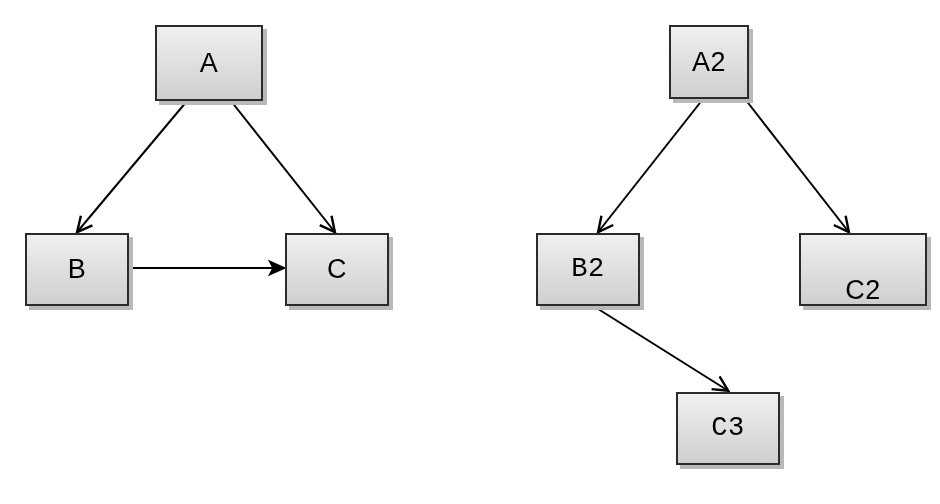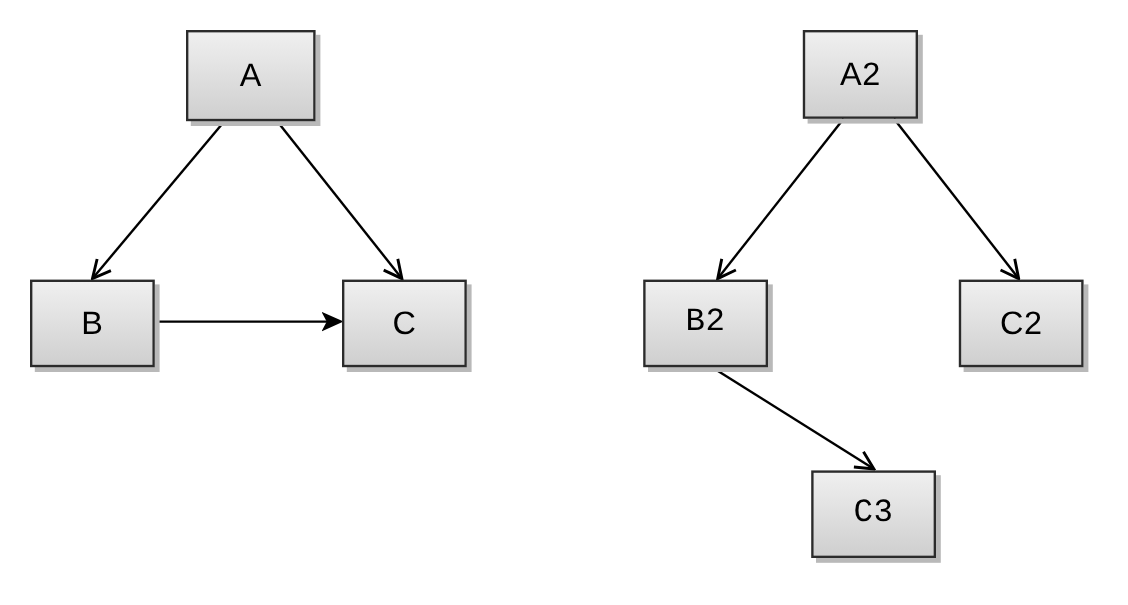--- a/index.html
+++ b/index.html
@@ -72,29 +72,29 @@
   </div>
 
   <div class="node" style="left:25px; top:233px; width:104px; height:73px;">
     <span class="node-label">B</span>
   </div>
 
   <div class="node" style="left:285px; top:233px; width:104px; height:73px;">
     <span class="node-label">C</span>
   </div>
 
-  <div class="node" style="left:669px; top:25px; width:96px; height:74px;text-align:center;">
+  <div class="node" style="left:669px; top:25px; width:80px; height:74px;text-align:center;">
     <span class="node-label">A2</span>
   </div>
 
   <div class="node" style="left:536px; top:233px; width:104px; height:73px;font-family:Liberation Mono, monospace;">
     <span class="node-label">B2</span>
   </div>
 
-  <div class="node" style="left:799px; top:233px; width:104px; height:73px;">
+  <div class="node" style="left:799px; top:233px; width:128px; height:73px;align-items:flex-end;">
     <span class="node-label">C2</span>
   </div>
 
   <div class="node" style="left:676px; top:392px; width:104px; height:73px;font-family:Liberation Mono, monospace;">
     <span class="node-label">C3</span>
   </div>
 
 </div>
 
 </body></html>

